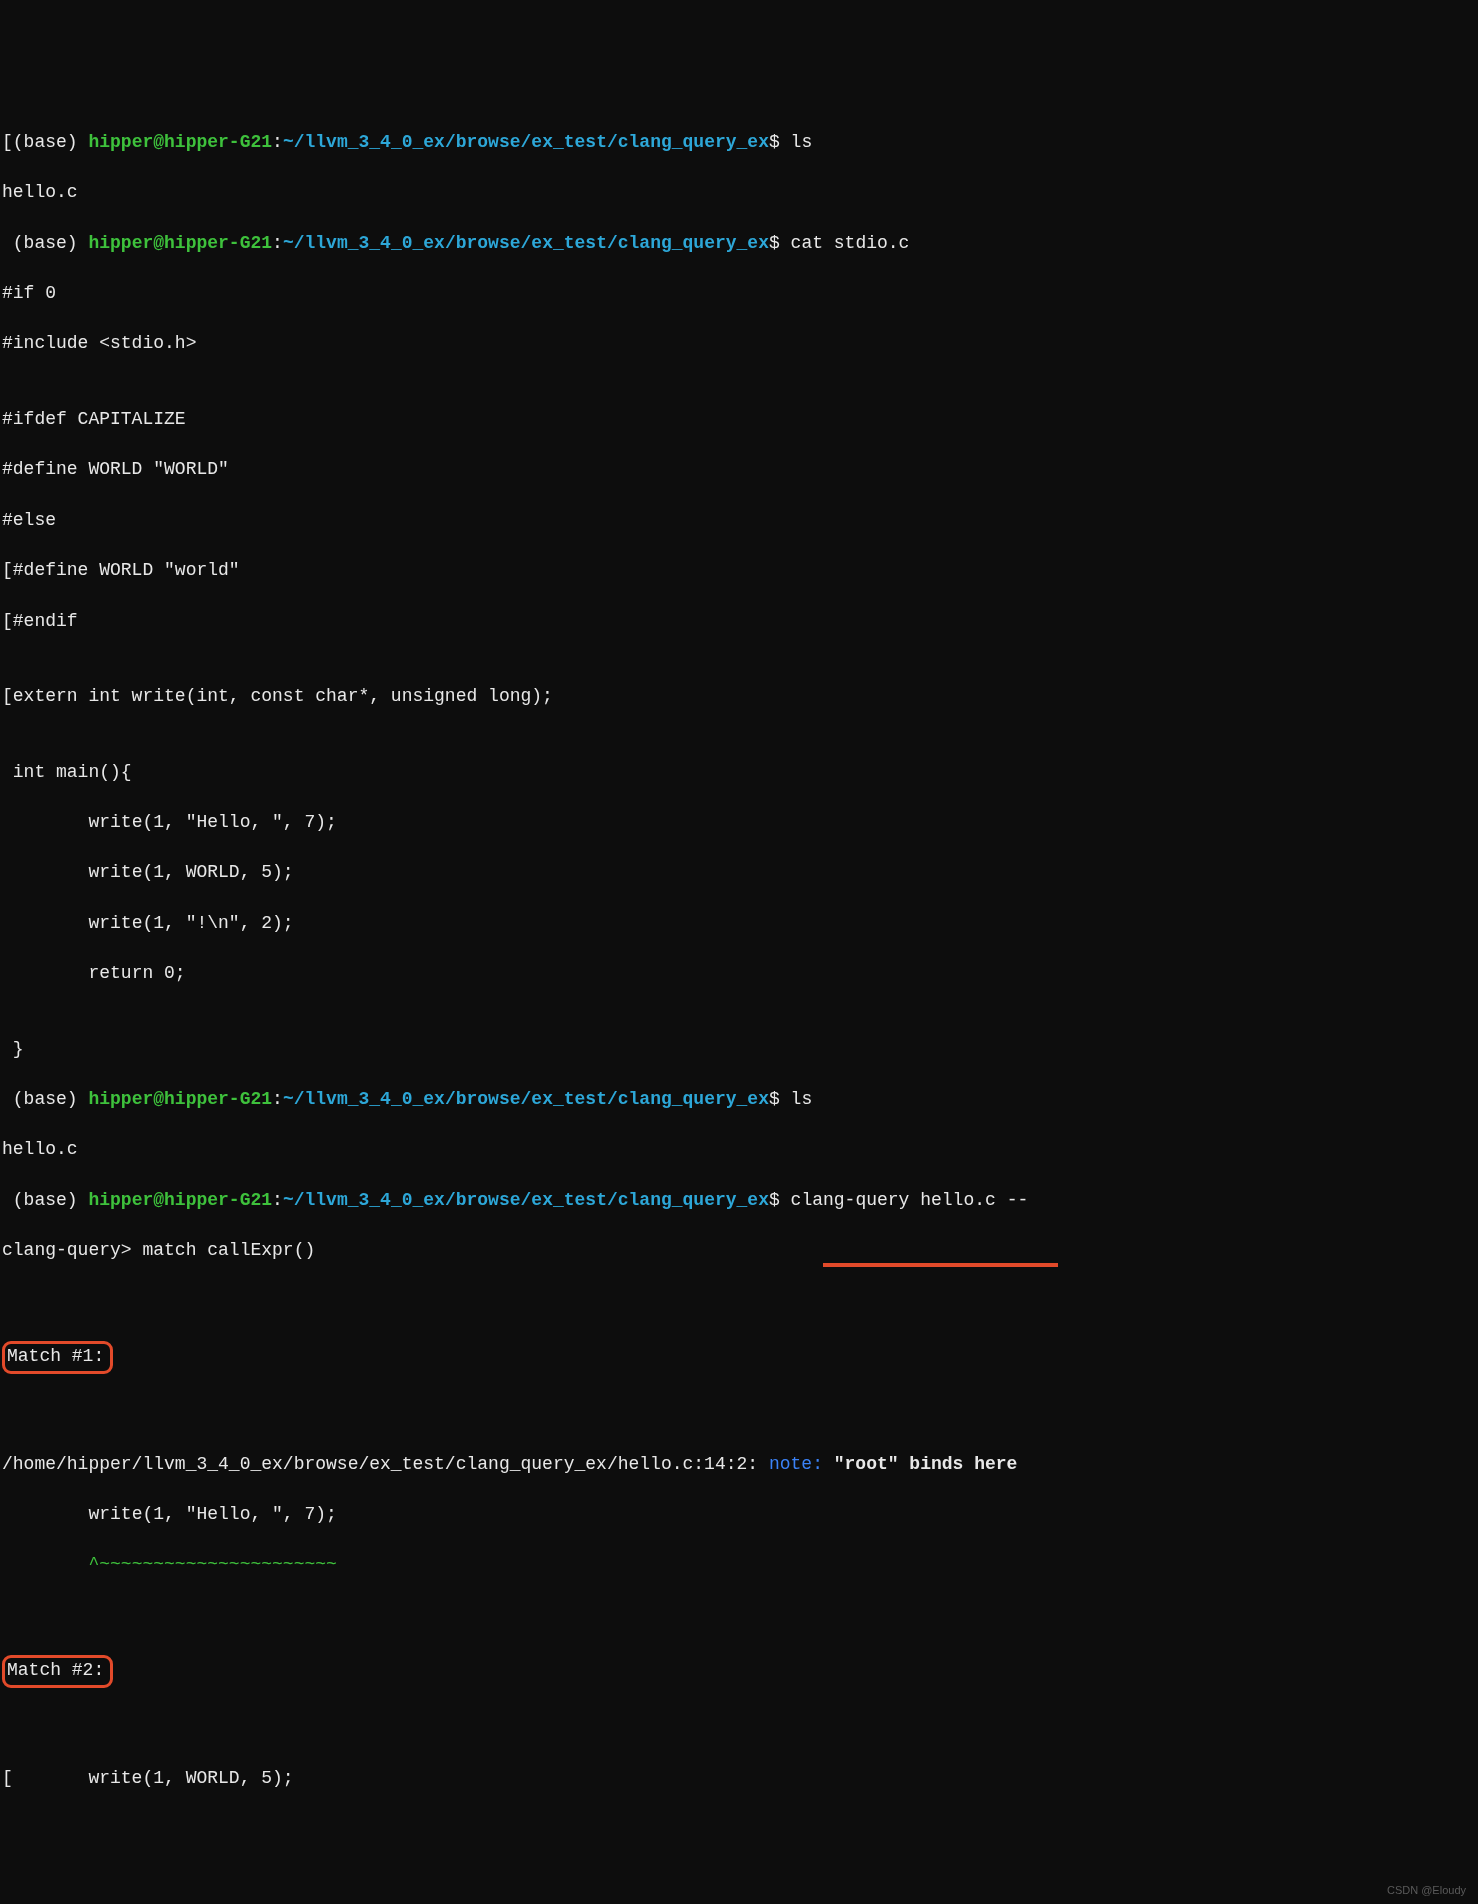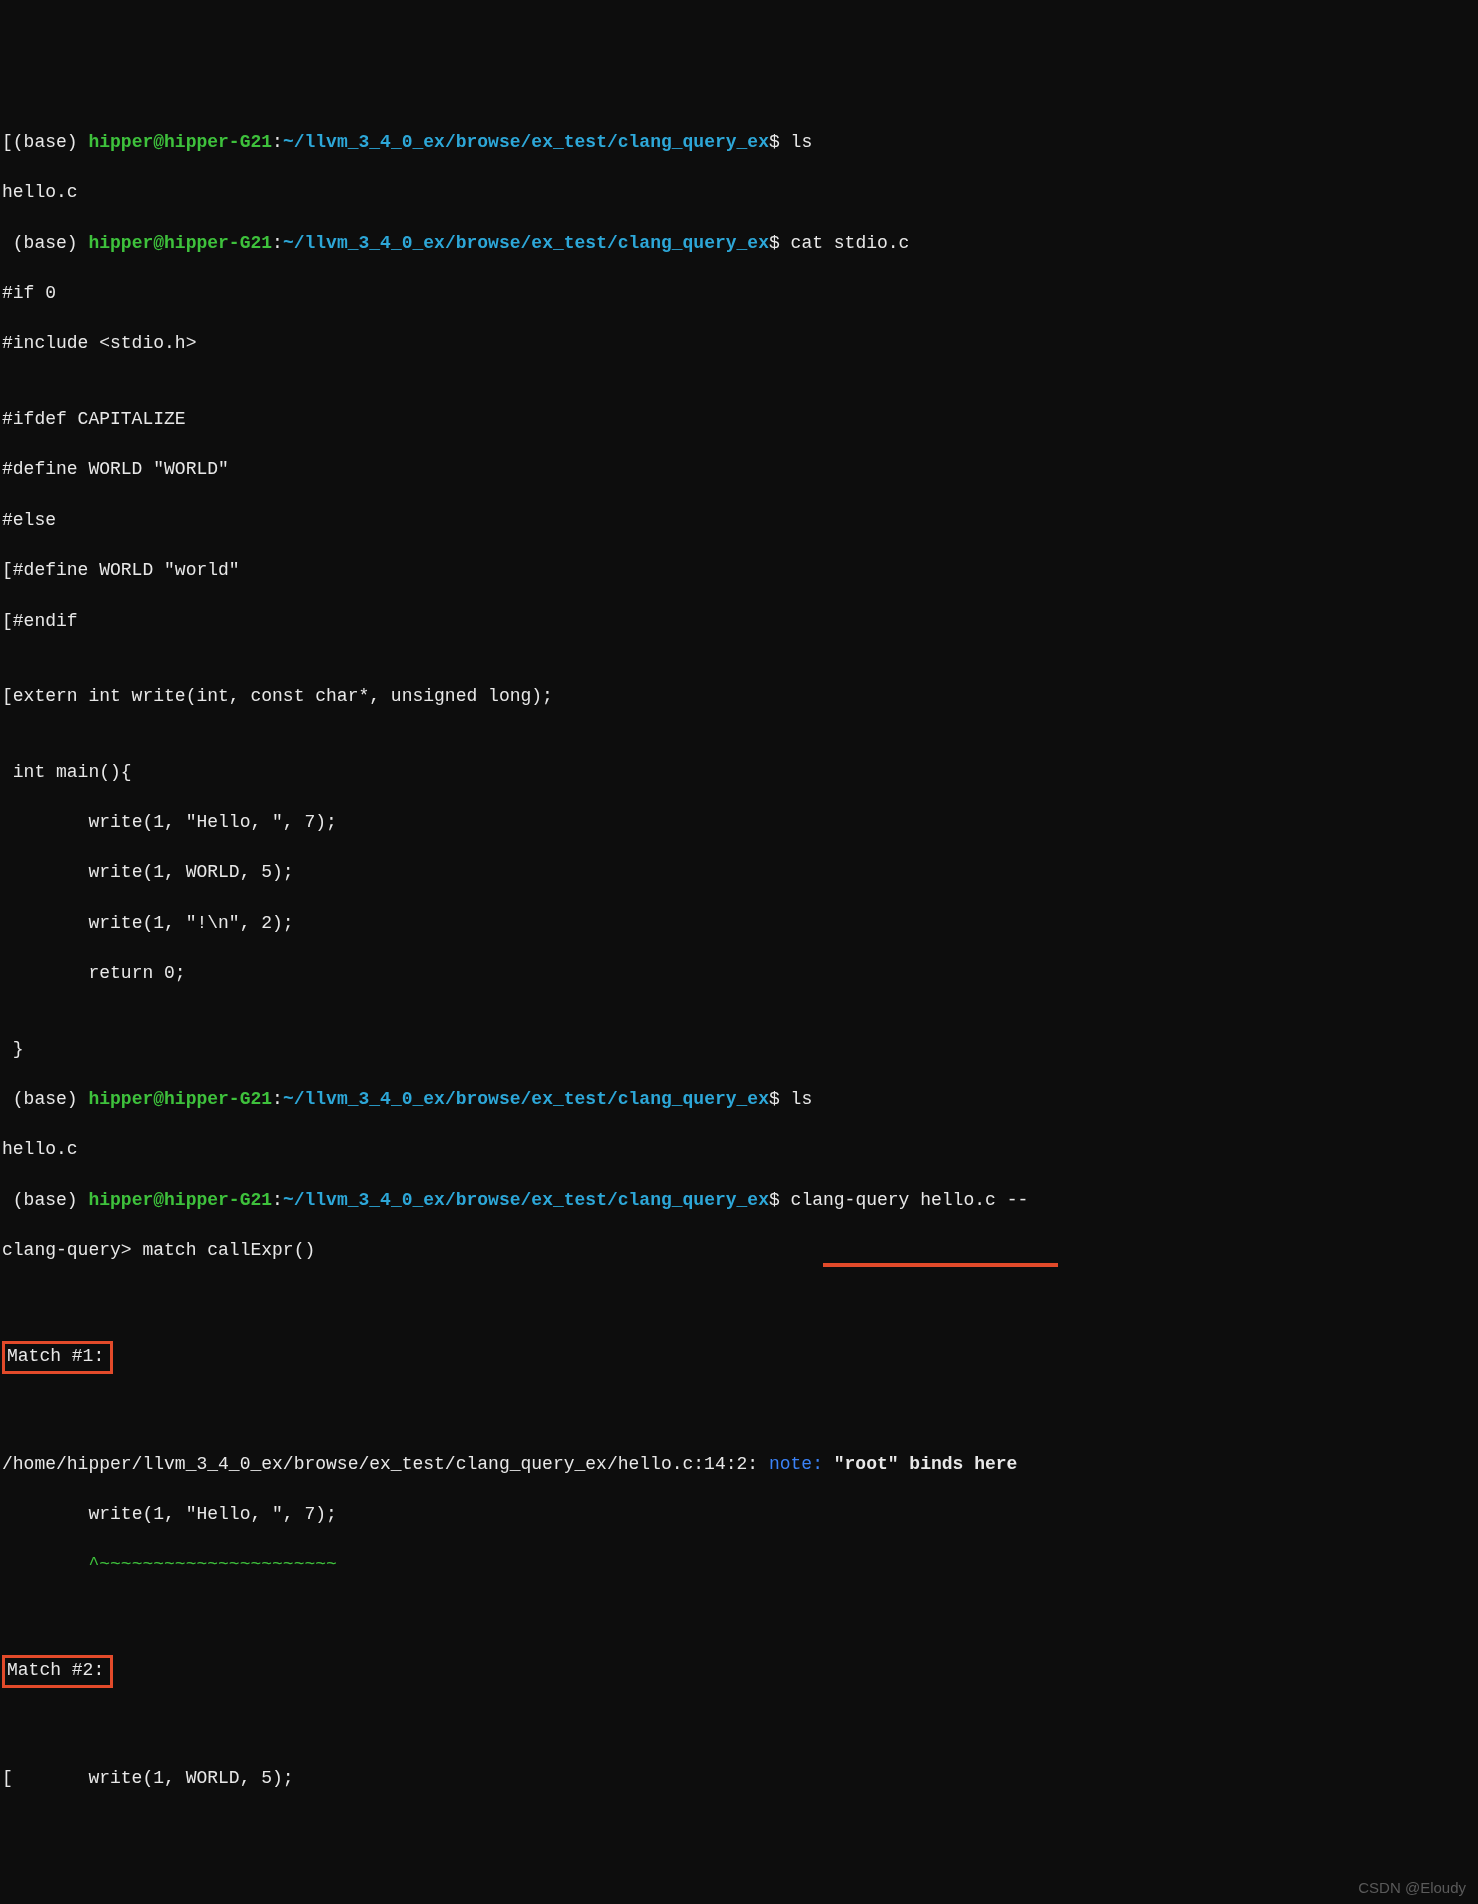--- a/index.html
+++ b/index.html
@@ -19,36 +19,36 @@
   .path { color: #2da7d8; font-weight: bold; }
   .dollar { color: #e8e8e8; }
   .cmd { color: #e8e8e8; }
   .dim { color: #3b82f6; }
   .note { color: #e8e8e8; font-weight: bold; }
   .tilde { color: #3ec13c; }
   .bold { font-weight: normal; }
   .matchbox {
     display: inline-block;
     border: 3px solid #e24a2a;
-    border-radius: 0;
+    border-radius: 9px;
     padding: 0 6px 2px 2px;
     margin: 2px 0;
   }
   .red-underline {
     display: inline-block;
     border-bottom: 4px solid #e24a2a;
     height: 4px;
     vertical-align: -8px;
   }
   .red-ul-cmd { width: 235px; position: relative; top: 4px; }
   .watermark {
     position: fixed;
     bottom: 6px;
     right: 12px;
-    font-size: 15px;
+    font-size: 11px;
     color: #5a5a5a;
     font-family: sans-serif;
   }
 </style>
 </head>
 <body>
 
 
 
 <div>

